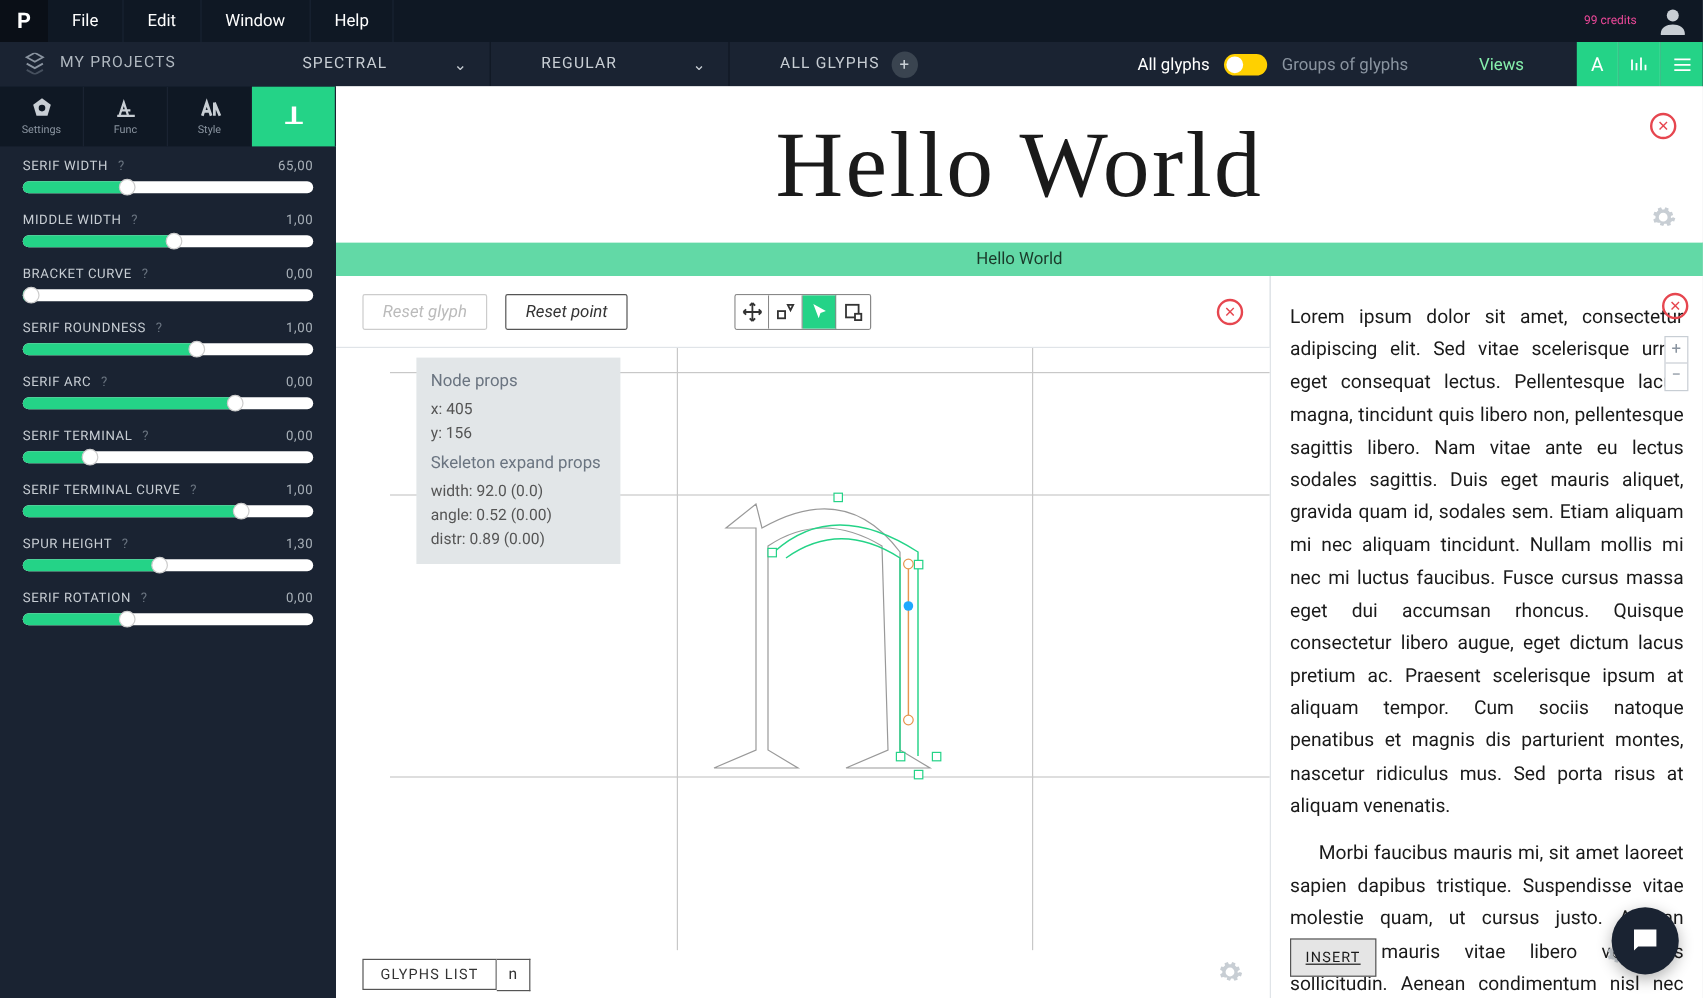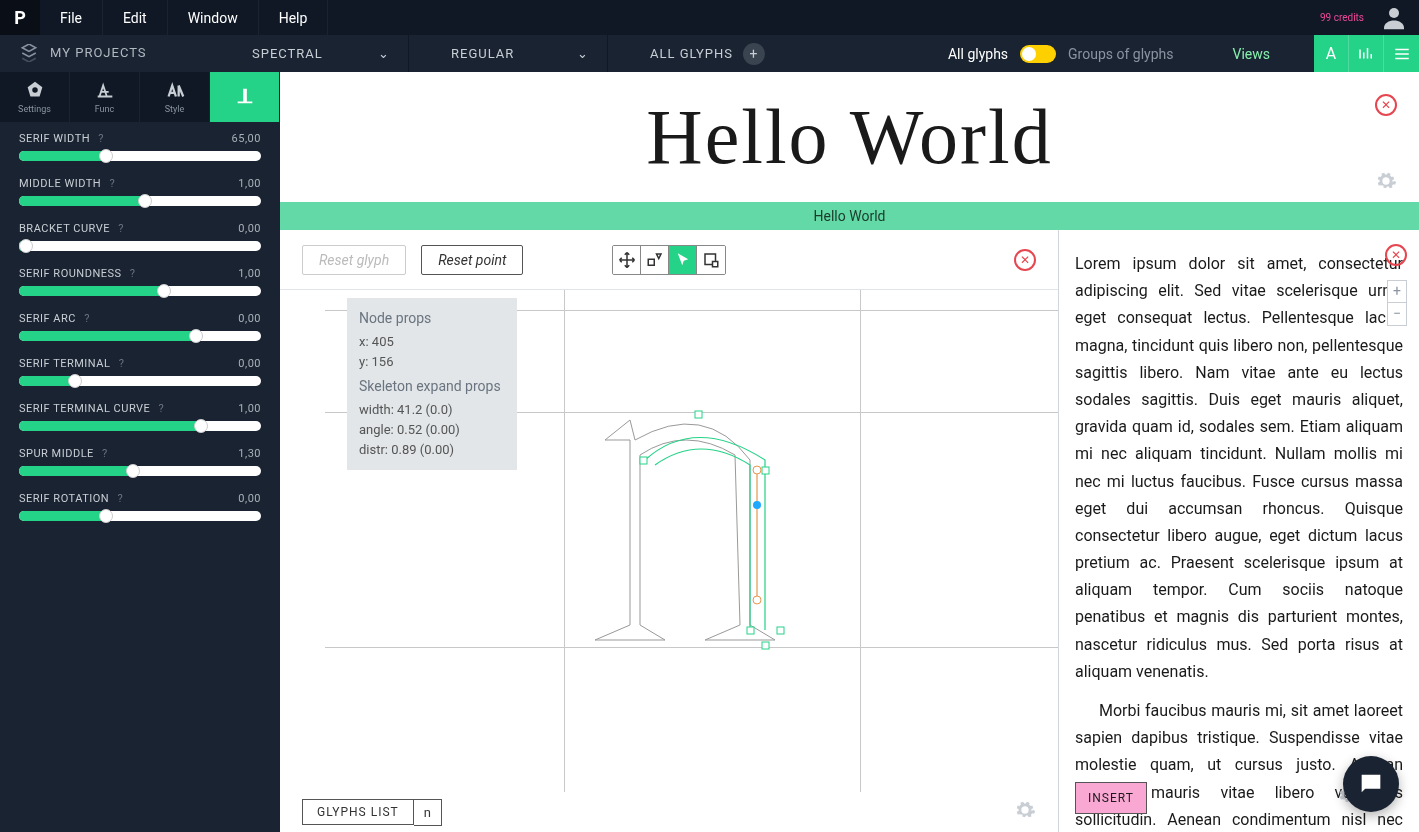--- a/index.html
+++ b/index.html
@@ -85,21 +85,21 @@
 .bottom-btn { padding:5px 14px; border:1px solid #555; background:#fff; color:#333; font-size:12px; letter-spacing:1px; cursor:pointer; }
 .chip { padding:5px 10px; border:1px solid #555; border-left:none; background:#fff; color:#333; font-size:13px; }
 .gear-bottom { position:absolute; right:22px; color:#c8ced4; }
 
 .textcol { width:360px; background:#fff; padding:20px 16px; position:relative; color:#1a1a1a; font-family:Georgia,serif; font-size:16px; line-height:1.7; overflow:hidden; }
 .textcol p { text-align:justify; margin-bottom:12px; }
 .textcol .close-x2 { position:absolute; top:14px; right:12px; width:22px; height:22px; border:2px solid #e6464f; border-radius:50%; display:flex; align-items:center; justify-content:center; color:#e6464f; font-size:12px; cursor:pointer; }
 .zoom-ctrl { position:absolute; top:50px; right:12px; width:20px; border:1px solid #c8ced4; background:#fff; }
 .zoom-ctrl div { height:22px; display:flex; align-items:center; justify-content:center; color:#8a94a0; font-size:14px; cursor:pointer; border-bottom:1px solid #c8ced4; }
 .zoom-ctrl div:last-child { border:none; }
-.insert-btn { position:absolute; bottom:18px; left:16px; padding:5px 12px; border:1px solid #555; font-size:12px; letter-spacing:1px; background:#f9a8d4; cursor:pointer; }
+.insert-btn { position:absolute; bottom:18px; left:16px; padding:5px 12px; border:1px solid #555; font-size:12px; letter-spacing:1px; background:#e5e5e5; cursor:pointer;text-decoration:underline; }
 .gear-textcol { position:absolute; bottom:18px; right:60px; color:#c8ced4; }
 
 .chat-fab { position:absolute; bottom:20px; right:20px; width:56px; height:56px; border-radius:50%; background:#1a2332; display:flex; align-items:center; justify-content:center; box-shadow:0 4px 12px rgba(0,0,0,0.3); }
 
 svg.icon { width:18px; height:18px; }
 </style>
 </head>
 <body>
 
 <div class="menubar">
@@ -255,21 +255,21 @@
           <span><span>SERIF TERMINAL CURVE</span> <span class="q">?</span></span>
           <span class="slider-val">1,00</span>
         </div>
         <div class="slider-track">
           <div class="slider-fill" style="width:75%"></div>
           <div class="slider-thumb" style="left:75%"></div>
         </div>
       </div>
       <div class="slider-row">
         <div class="slider-label">
-          <span><span>SPUR MIDDLE</span> <span class="q">?</span></span>
+          <span><span>SPUR HEIGHT</span> <span class="q">?</span></span>
           <span class="slider-val">1,30</span>
         </div>
         <div class="slider-track">
           <div class="slider-fill" style="width:47%"></div>
           <div class="slider-thumb" style="left:47%"></div>
         </div>
       </div>
       <div class="slider-row">
         <div class="slider-label">
           <span><span>SERIF ROTATION</span> <span class="q">?</span></span>
@@ -333,21 +333,21 @@
           <div class="grid-h2"></div>
           <div class="grid-h3"></div>
         <div class="grid-v1"></div>
           <div class="grid-v2"></div>
 
         <div class="node-panel">
           <div class="h">Node props</div>
           <div>x: 405</div>
           <div>y: 156</div>
           <div class="h" style="margin-top:4px">Skeleton expand props</div>
-          <div>width: 41.2 (0.0)</div>
+          <div>width: 92.0 (0.0)</div>
           <div>angle: 0.52 (0.00)</div>
           <div>distr: 0.89 (0.00)</div>
         </div>
 
         <svg class="glyph-svg" width="260" height="260" viewBox="0 0 260 260">
 
           <path d="M 45 15 L 20 35 L 45 35 L 45 220 L 10 235 L 80 235 L 55 220 L 55 50 Q 100 20 150 50 L 155 220 L 120 235 L 190 235 L 165 220 L 165 55 Q 120 -5 50 35 Z" fill="none" stroke="#999" stroke-width="1"></path>
 
           <path d="M 60 55 Q 110 10 180 55 L 180 225" fill="none" stroke="#24d387" stroke-width="1.2"></path>
           <path d="M 70 60 Q 115 28 165 60 L 165 225" fill="none" stroke="#24d387" stroke-width="1.2"></path>

